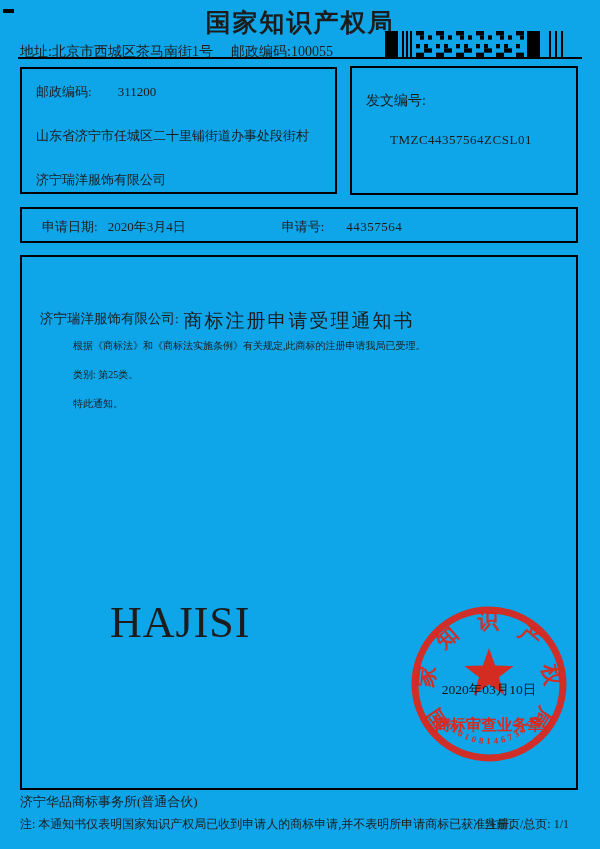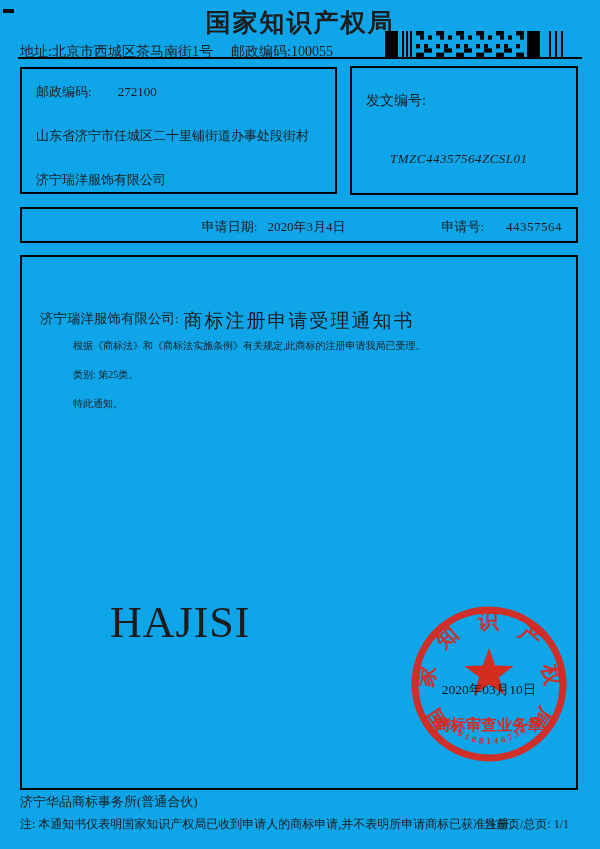--- a/index.html
+++ b/index.html
@@ -33,24 +33,24 @@
   .barcode { position: absolute; top: 31px; left: 385px; width: 185px; height: 26px; }
 
   .recipient-box { left: 20px; top: 67px; width: 317px; height: 127px; font-size: 13px; }
   .recipient-box .row1 { position: absolute; left: 14px; top: 14px; }
   .recipient-box .row1 .val { margin-left: 26px; font-family: "Liberation Serif", serif; }
   .recipient-box .row2 { position: absolute; left: 14px; top: 58px; }
   .recipient-box .row3 { position: absolute; left: 14px; top: 102px; }
 
   .docnum-box { left: 350px; top: 66px; width: 228px; height: 129px; font-size: 13px; }
   .docnum-box .label { position: absolute; left: 14px; top: 24px; font-size: 14px; text-align: center; }
-  .docnum-box .value { position: absolute; left: 38px; top: 83px; letter-spacing: 0.5px; font-style: italic; }
+  .docnum-box .value { position: absolute; left: 38px; top: 64px; letter-spacing: 0.5px; }
 
   .date-box { left: 20px; top: 207px; width: 558px; height: 36px; font-size: 13px; }
-  .date-box .inner { position: absolute; left: 20px; top: 9px; width: 520px; text-align: right; }
+  .date-box .inner { position: absolute; left: 20px; top: 9px; width: 520px; }
   .date-box .dv { margin-left: 10px; }
   .date-box .nl { margin-left: 96px; }
   .date-box .nv { margin-left: 22px; letter-spacing: 0.5px; }
 
   .main-box { left: 20px; top: 255px; width: 558px; height: 535px; }
   .notice-title {
     position: absolute; top: 13px; left: 0; width: 100%;
     text-align: center; font-size: 19px; letter-spacing: 2px; margin-top: 38px;
   }
   .addressee { position: absolute; left: 18px; top: 53px; font-size: 13.5px; }
@@ -153,21 +153,21 @@
         <rect x="170" y="0" width="2" height="26"></rect>
         <rect x="176" y="0" width="2" height="26"></rect>
       </g>
     </svg>
   </div>
 
   <div class="top-rule"></div>
 
   <div class="box recipient-box">
     <div class="row1">
-      <span>邮政编码:</span><span class="val">272100</span>
+      <span>邮政编码:</span><span class="val">311200</span>
     </div>
     <div class="row2">山东省济宁市任城区二十里铺街道办事处段街村</div>
     <div class="row3">济宁瑞洋服饰有限公司</div>
   </div>
 
   <div class="box docnum-box">
     <div class="label">发文编号:</div>
     <div class="value">TMZC44357564ZCSL01</div>
   </div>
 

